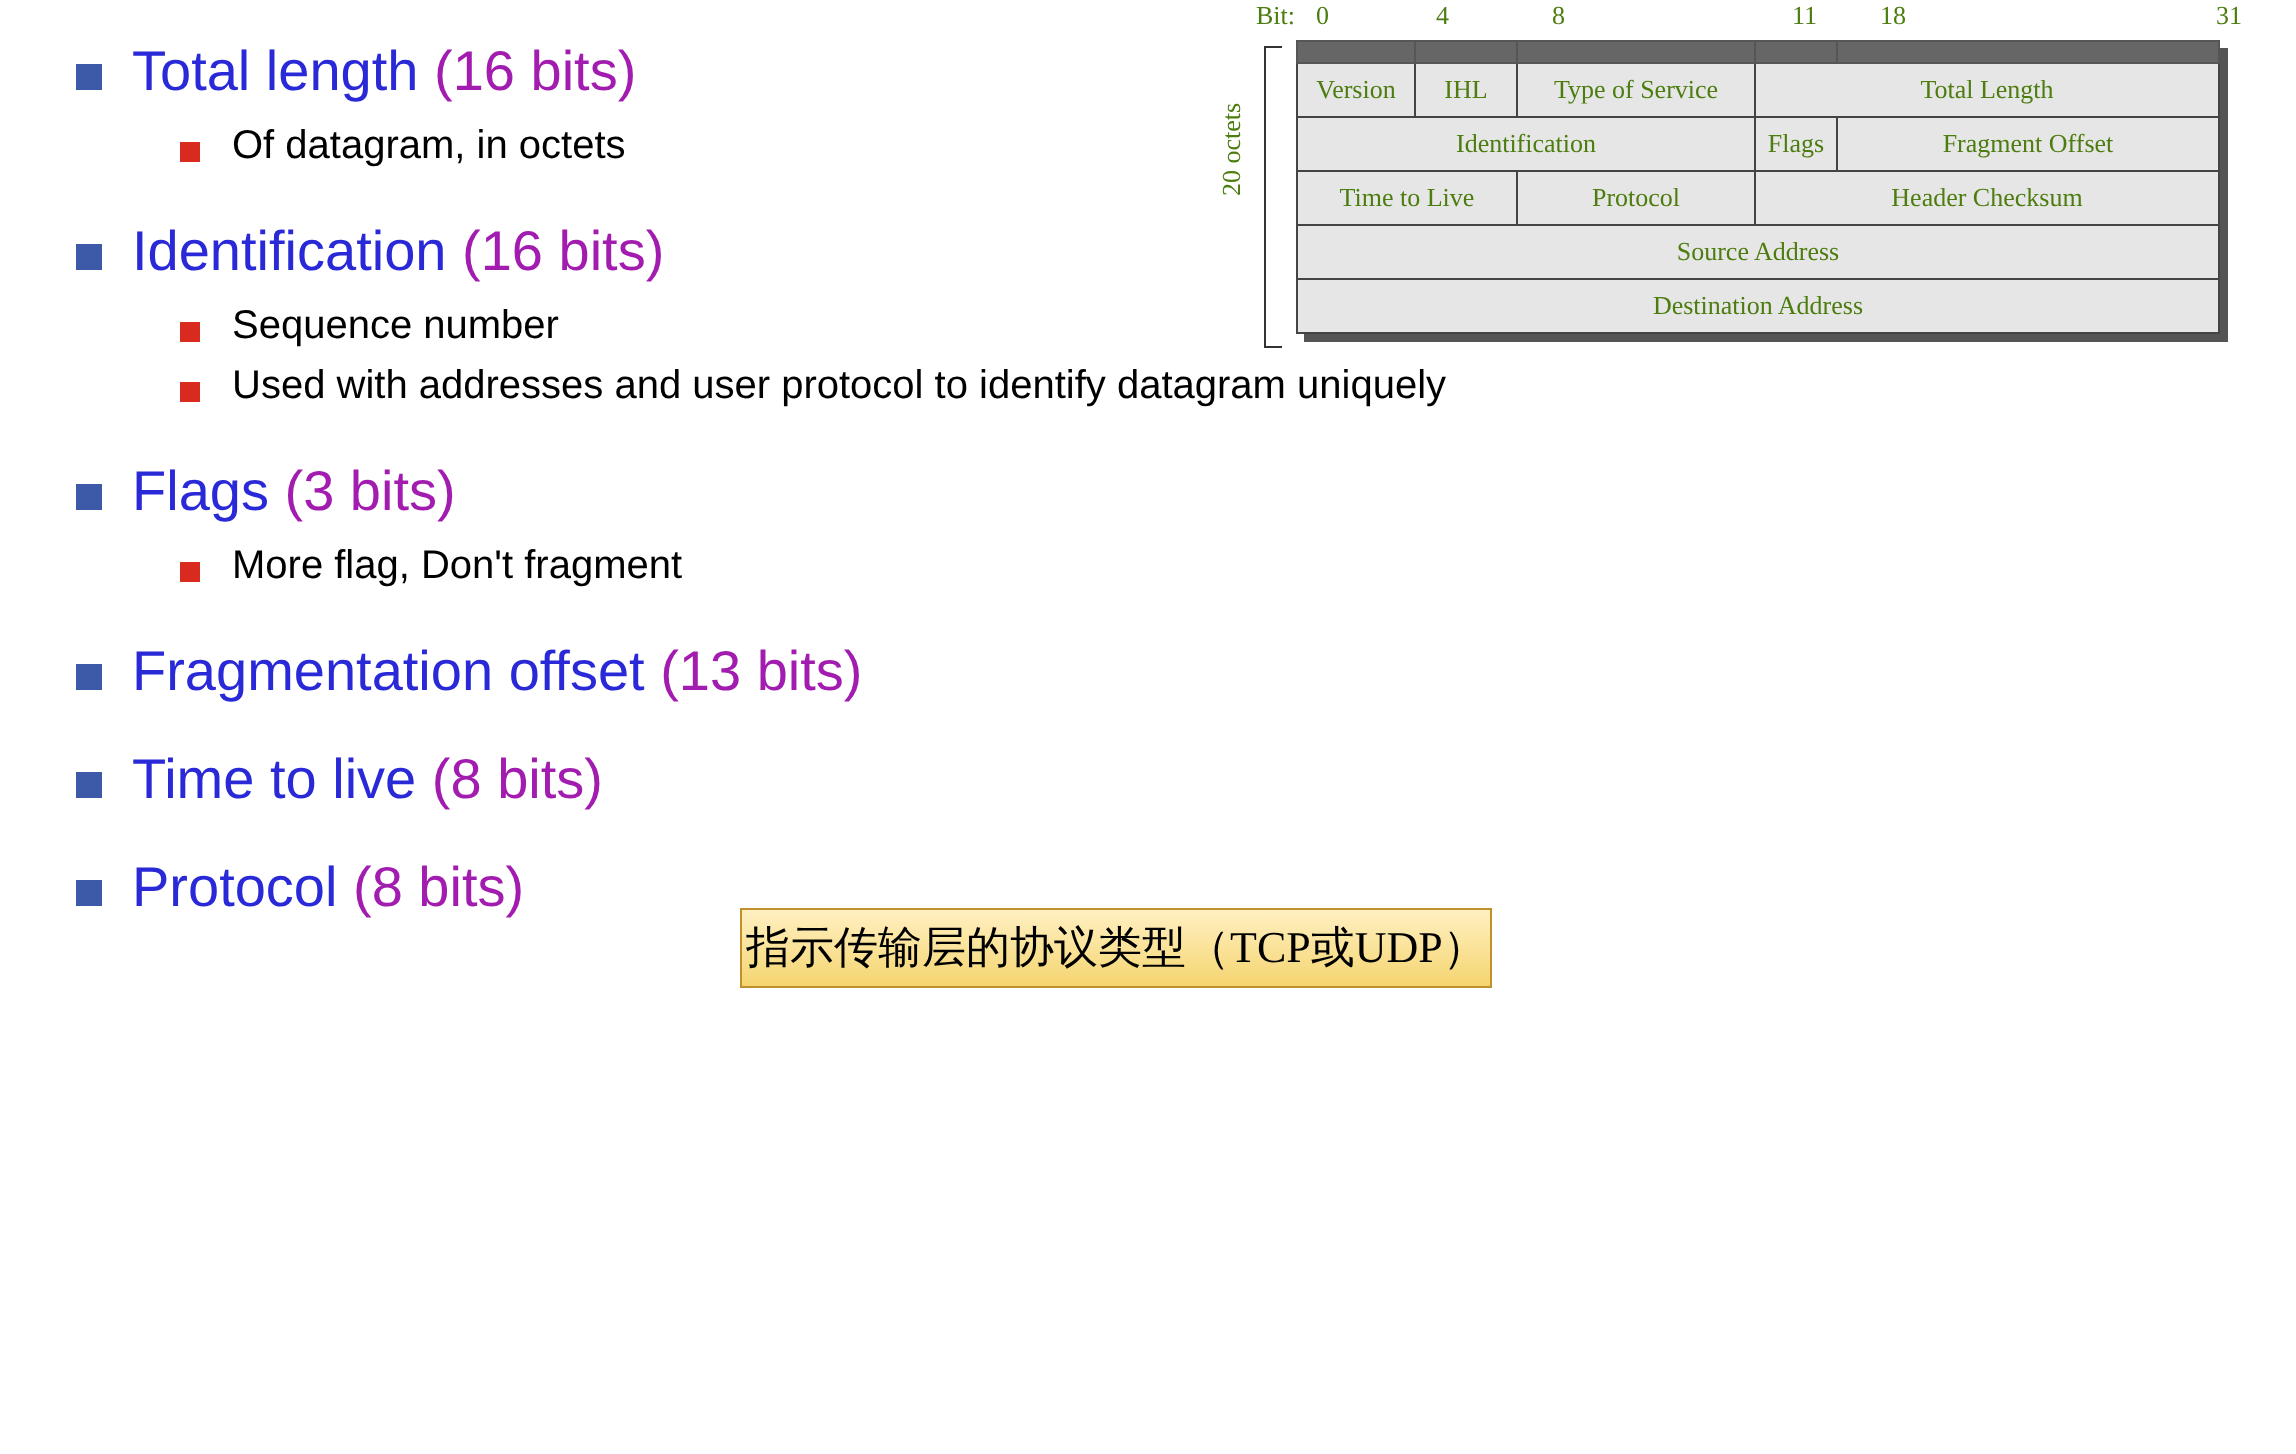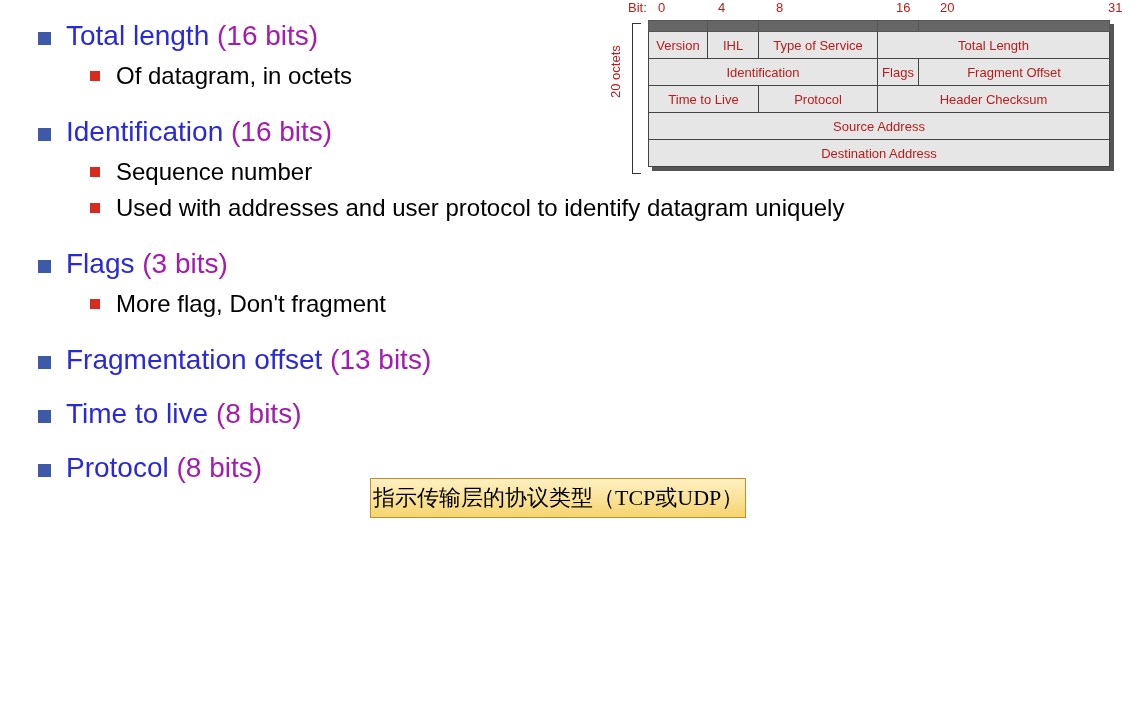--- a/index.html
+++ b/index.html
@@ -39,40 +39,40 @@
   .head .title { color: #2929d8; }
   .head .bits { color: #a21caf; font-weight: 400; }
   ul.sub {
     list-style: none;
     padding: 0;
     margin: 6px 0 0 24px;
   }
   ul.sub > li {
     position: relative;
     padding-left: 26px;
-    font-size: 24px;
+    font-size: 20px;
     color: #000;
     line-height: 1.5;
   }
   ul.sub > li::before {
     content: "";
     position: absolute;
     left: 0;
     top: 13px;
     width: 10px;
     height: 10px;
     background: #d82a1f;
   }
   .diagram {
     position: absolute;
     right: 30px;
     top: 0px;
-    font-family: Liberation Sans, sans-serif;
+    font-family: Liberation Serif, serif;
     font-size: 13px;
-    color: #b91c1c;
+    color: #4d7c0f;
   }
   .bitlabel { position: absolute; top: 0; left: 18px; font-size: 13px;}
   .bitrow { position: relative; height: 18px; margin-left: 38px; width: 470px; }
   .bitrow span { position: absolute; top: 0; font-size: 13px; }
   .tbl {
     border-collapse: collapse;
     margin-left: 38px;
     margin-top: 2px;
     box-shadow: 4px 4px 0 #555;
     padding-left: 44px;
@@ -164,22 +164,22 @@
 </div>
 
 <div class="note">指示传输层的协议类型（TCP或UDP）</div>
 
 <div class="diagram">
   <span class="bitlabel">Bit:</span>
   <div class="bitrow">
     <span style="left:10px">0</span>
     <span style="left:70px">4</span>
     <span style="left:128px">8</span>
-    <span style="left:248px">16</span>
-    <span style="left:292px">20</span>
+    <span style="left:248px">11</span>
+    <span style="left:292px">18</span>
     <span style="left:460px">31</span>
   </div>
   <div class="tick"></div>
   <div class="vlabel">20 octets</div>
   <table class="tbl">
     <tbody>
         <tr>
           <th style="width:58px"></th>
           <th style="width:50px"></th>
           <th style="width:118px"></th>

